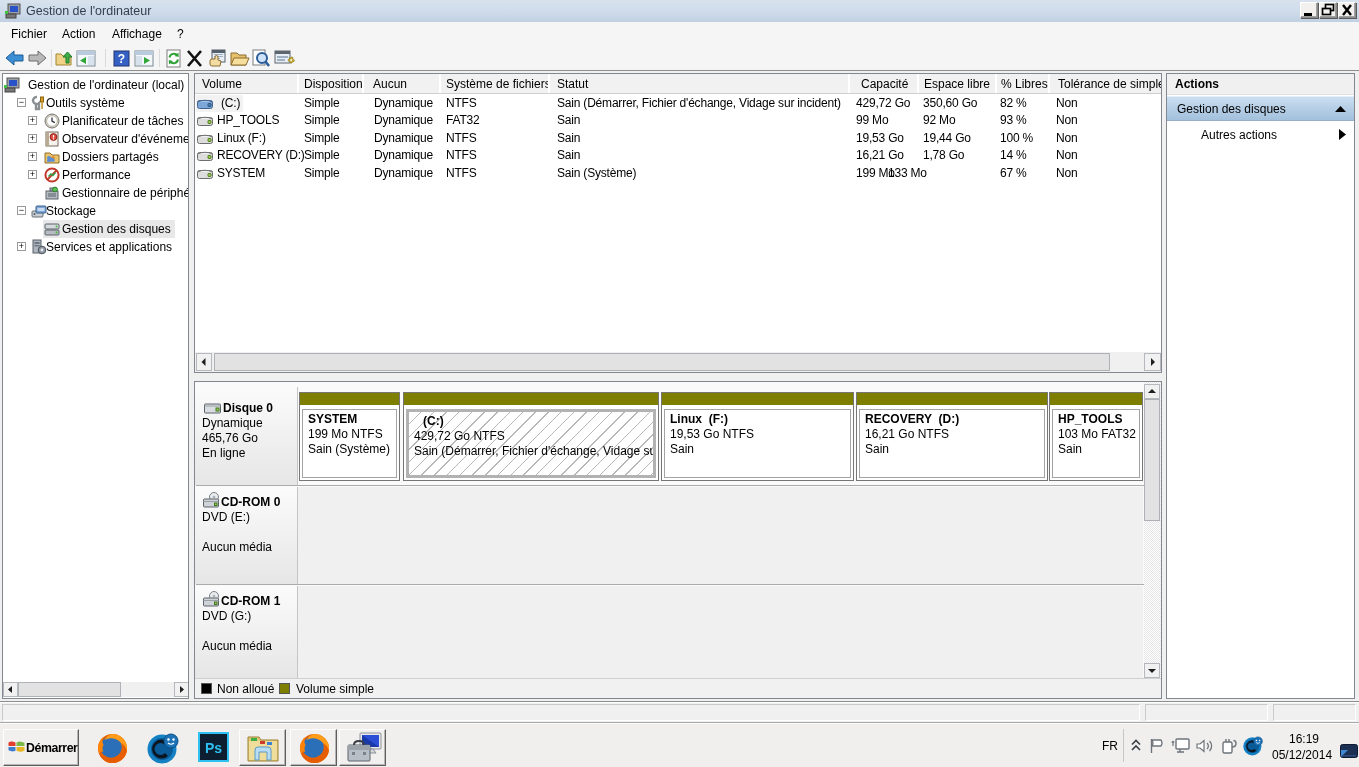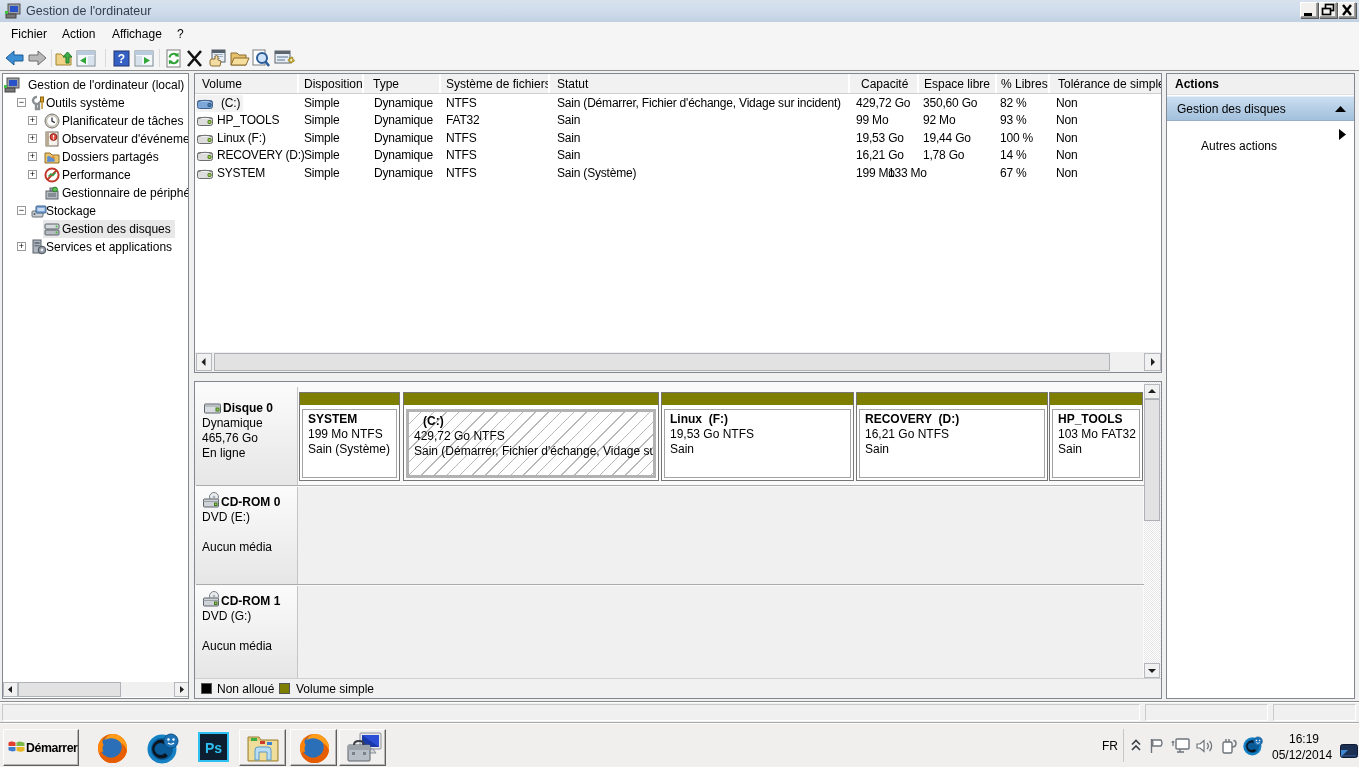--- a/index.html
+++ b/index.html
@@ -254,21 +254,21 @@
 
 <div id="list" class="ab pane">
  <div id="lhdr">
   <div class="hcell" style="left:0;width:104px">
           <span style="left:7px">Volume</span>
         </div>
   <div class="hcell" style="left:104px;width:65px">
           <span style="left:5px">Disposition</span>
         </div>
   <div class="hcell" style="left:169px;width:77px">
-          <span style="left:9px">Type</span>
+          <span style="left:9px">Aucun</span>
         </div>
   <div class="hcell" style="left:246px;width:109px">
           <span style="left:5px">Système de fichiers</span>
         </div>
   <div class="hcell" style="left:355px;width:300px">
           <span style="left:7px">Statut</span>
         </div>
   <div class="hcell" style="left:655px;width:69px">
           <span style="left:11px">Capacité</span>
         </div>
@@ -454,21 +454,21 @@
  <div class="ab" style="left:0;top:0;width:187px;height:21px;background:#f0f0f0;border-bottom:1px solid #e0e0e0">
   <b style="position:absolute;left:8px;top:3px">Actions</b>
  </div>
  <div class="ab" style="left:0;top:22px;width:187px;height:25px;background:linear-gradient(180deg,#cadeef 0%,#b8d0e7 45%,#a2c0dc 100%);border-top:1px solid #e4eefa;border-bottom:1px solid #96aec7">
   <span class="ab" style="left:10px;top:5px">Gestion des disques</span>
   <svg class="ab" style="left:168px;top:9px" width="11" height="7">
           <path d="M0 6 L5.5 0 L11 6 Z" fill="#000"></path>
         </svg>
  </div>
  <div class="ab" style="left:0;top:49px;width:187px;height:24px;background:#fff">
-  <span class="ab" style="left:34px;top:16px">Autres actions</span>
+  <span class="ab" style="left:34px;top:5px">Autres actions</span>
   <svg class="ab" style="left:172px;top:6px" width="7" height="11">
           <path d="M0 0 L7 5.5 L0 11 Z" fill="#000"></path>
         </svg>
  </div>
 </div>
 
 <div class="ab" style="left:0;top:701px;width:1359px;height:1px;background:#8e8e8e"></div>
 <div class="ab" style="left:0;top:702px;width:1359px;height:1px;background:#fdfdfd"></div>
 <div class="ab" style="left:0;top:703px;width:1359px;height:19px;background:#f0f0f0">
  <div class="sseg" style="left:2px;top:1px;width:1138px"></div>

